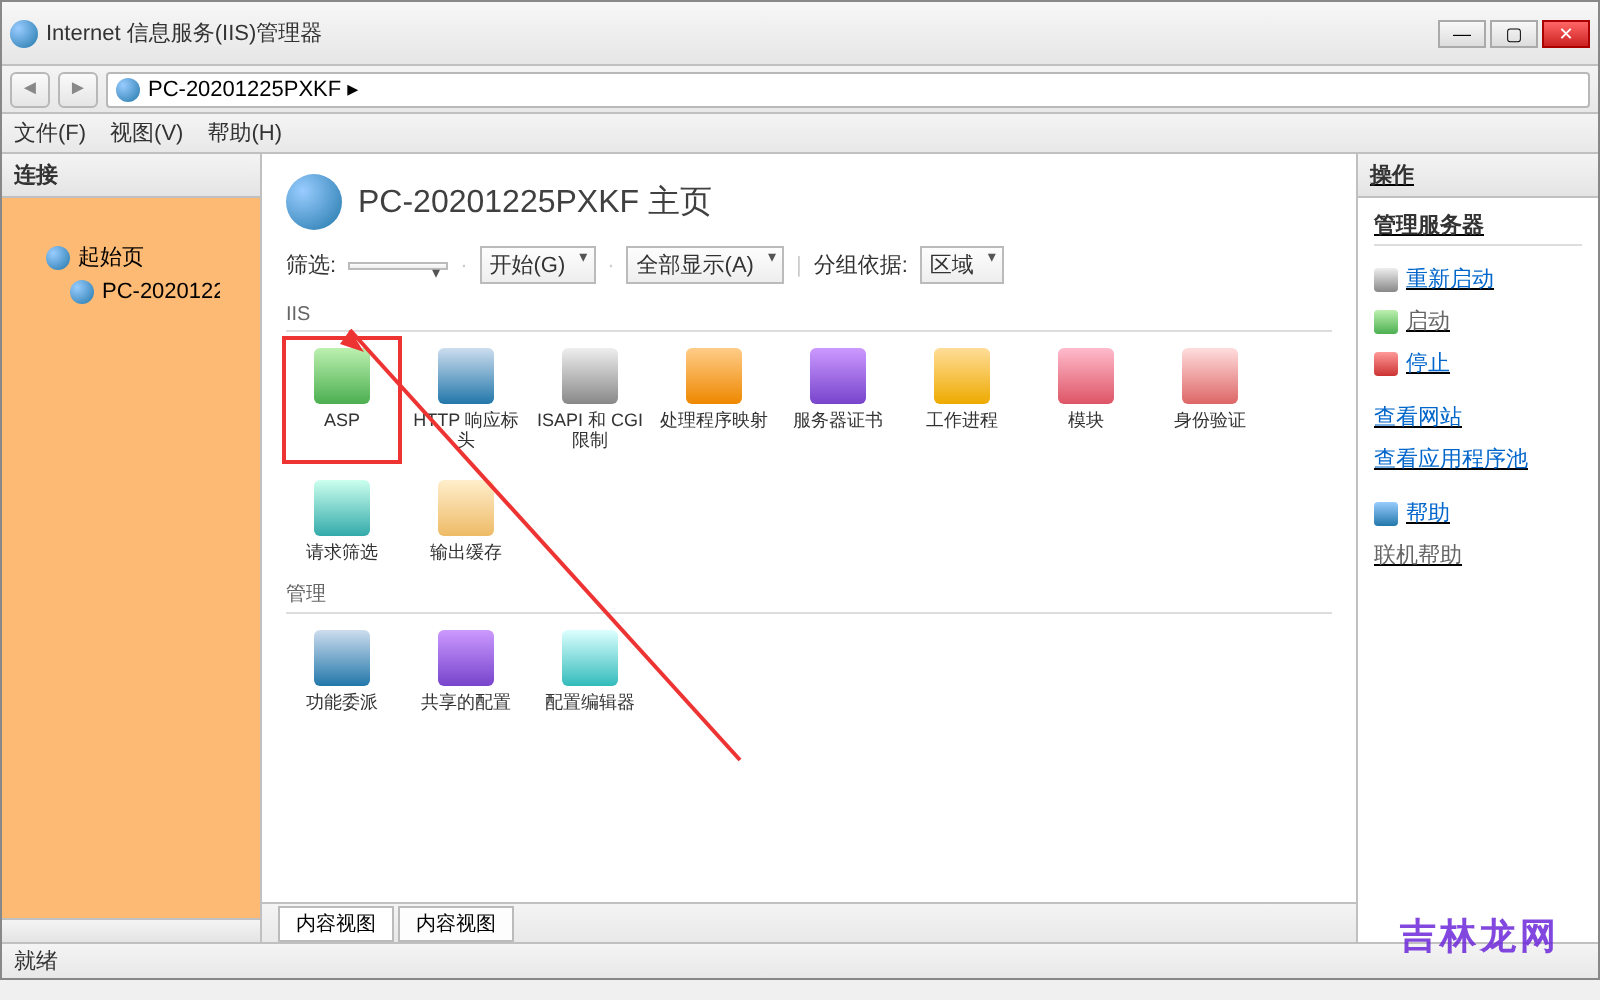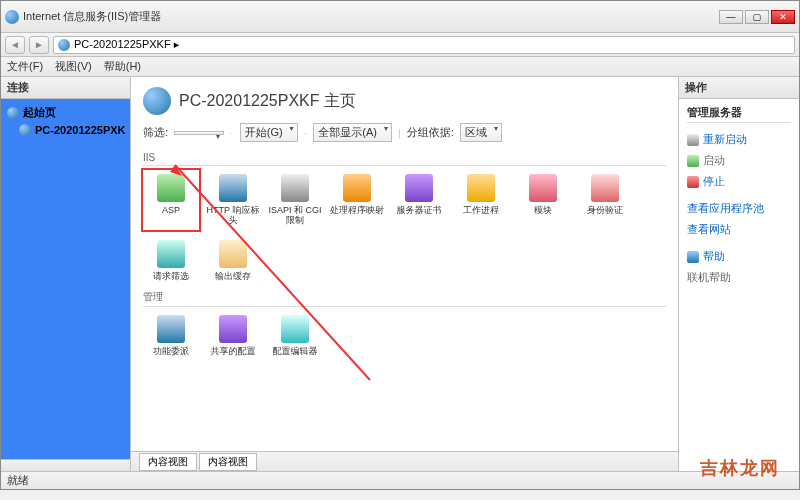--- a/index.html
+++ b/index.html
@@ -12,21 +12,21 @@
 .winbtn { width: 24px; height: 14px; border: 1px solid #aaa; background: linear-gradient(#f8f8f8,#ddd); text-align: center; line-height: 12px; font-size: 9px; }
 .winbtn.close { background: linear-gradient(#f66,#c22); border-color: #a00; color: #fff; }
 .navbar { height: 24px; background: linear-gradient(#f4f4f4,#e8e8e8); border-bottom: 1px solid #c0c0c0; display: flex; align-items: center; padding: 0 4px; gap: 4px; }
 .navbtn { width: 20px; height: 18px; border: 1px solid #b8b8b8; border-radius: 3px; background: linear-gradient(#fafafa,#e5e5e5); text-align: center; line-height: 16px; color: #888; font-size: 10px; }
 .address { flex: 1; height: 18px; border: 1px solid #b8b8b8; background: #fff; display: flex; align-items: center; padding: 0 4px; gap: 4px; border-radius: 2px; }
 .address .ai { width: 12px; height: 12px; background: radial-gradient(circle at 30% 30%, #9cf, #27a); border-radius: 50%; }
 .menubar { height: 20px; background: linear-gradient(#f4f4f4,#e8e8e8); border-bottom: 1px solid #c0c0c0; display: flex; align-items: center; padding: 0 6px; gap: 12px; color: #333; }
 .main { flex: 1; display: flex; min-height: 0; }
 .leftpane { width: 130px; border-right: 1px solid #c0c0c0; display: flex; flex-direction: column; }
 .paneheader { height: 22px; background: linear-gradient(#f4f4f4,#e4e4e4); border-bottom: 1px solid #c0c0c0; padding: 0 6px; display: flex; align-items: center; font-weight: bold; color: #333; }
-.tree { flex: 1; background: #3b82f6; padding: 4px; overflow: hidden; font-weight: bold; }
+.tree { flex: 1; background: #fdba74; padding: 20px; overflow: hidden; }
 .treecollapse { height: 12px; background: linear-gradient(#f4f4f4,#e4e4e4); border-top: 1px solid #c0c0c0; }
 .treenode { display: flex; align-items: center; gap: 4px; padding: 2px; white-space: nowrap; overflow: hidden; }
 .treenode.child { padding-left: 14px; }
 .tricon { width: 12px; height: 12px; background: radial-gradient(circle at 30% 30%, #9cf, #27a); border-radius: 50%; flex-shrink: 0; }
 .centerpane { flex: 1; display: flex; flex-direction: column; border-right: 1px solid #c0c0c0; background: #fff; }
 .centerhdr { padding: 10px 12px 6px; display: flex; align-items: center; gap: 8px; }
 .centerhdr .bigicon { width: 28px; height: 28px; background: radial-gradient(circle at 30% 30%, #9cf, #27a); border-radius: 50%; }
 .centerhdr h1 { font-size: 16px; font-weight: normal; color: #404040; }
 .filterbar { padding: 2px 12px 6px; display: flex; align-items: center; gap: 6px; color: #333; font-size: 10px; }
 .filterbar .drop { border: 1px solid #bbb; background: linear-gradient(#fdfdfd,#eee); padding: 1px 14px 1px 4px; position: relative; }
@@ -46,33 +46,33 @@
 .ic5 { background: linear-gradient(#c9f,#74c); }
 .ic6 { background: linear-gradient(#fd9,#ea0); }
 .ic7 { background: linear-gradient(#fbc,#d56); }
 .ic8 { background: linear-gradient(#cfe,#3aa); }
 .ic9 { background: linear-gradient(#fdd,#d66); }
 .ic10 { background: linear-gradient(#fec,#eb6); }
 .ic11 { background: linear-gradient(#dff,#3bb); }
 .bottomtabs { border-top: 1px solid #c0c0c0; height: 20px; display: flex; align-items: center; padding: 0 8px; gap: 2px; background: linear-gradient(#f4f4f4,#e8e8e8); }
 .bottomtabs .tab { padding: 1px 8px; border: 1px solid #bbb; background: #fdfdfd; font-size: 10px; }
 .bottomtabs .tab.active { background: #fff; }
-.rightpane { width: 120px; display: flex; flex-direction: column; background: #fff; }
+.rightpane { width: 120px; display: flex; flex-direction: column; background: #fff; text-decoration: underline; }
 .actions { flex: 1; padding: 6px 8px; font-size: 10px; }
 .acthdr { font-weight: bold; color: #333; margin-bottom: 6px; border-bottom: 1px solid #ddd; padding-bottom: 2px; }
 .actlink { display: flex; align-items: center; gap: 4px; padding: 3px 0; color: #06c; cursor: pointer; }
 .actlink.gray { color: #666; }
 .actlink .aicn { width: 12px; height: 12px; border-radius: 2px; flex-shrink: 0; }
 .ai-blue { background: linear-gradient(#9cf,#27a); }
 .ai-green { background: linear-gradient(#bcf0b0,#4caf50); }
 .ai-red { background: linear-gradient(#f99,#c33); }
 .ai-server { background: linear-gradient(#eee,#888); }
 .statusbar { height: 18px; border-top: 1px solid #c0c0c0; background: linear-gradient(#f4f4f4,#e8e8e8); padding: 0 6px; display: flex; align-items: center; color: #333; }
 .annotation-line { position: absolute; pointer-events: none; }
-.watermark { position: absolute; right: 20px; bottom: 20px; color: #c2410c; font-size: 18px; font-weight: bold; letter-spacing: 2px; opacity: 0.85; }
+.watermark { position: absolute; right: 20px; bottom: 20px; color: #6d28d9; font-size: 18px; font-weight: bold; letter-spacing: 2px; opacity: 0.85; }
 </style>
 </head>
 <body>
 
 <div class="window">
   <div class="titlebar">
     <div class="icon"></div>
     <div class="title">Internet 信息服务(IIS)管理器</div>
     <div class="winbtns">
       <div class="winbtn">—</div>
@@ -211,24 +211,24 @@
         <div class="actlink gray">
             <div class="aicn ai-green"></div>
             <span>启动</span>
           </div>
         <div class="actlink">
             <div class="aicn ai-red"></div>
             <span>停止</span>
           </div>
         <div style="height:6px"></div>
         <div class="actlink">
+            <span>查看网站</span>
+          </div>
+        <div class="actlink">
             <span>查看应用程序池</span>
-          </div>
-        <div class="actlink">
-            <span>查看网站</span>
           </div>
         <div style="height:6px"></div>
         <div class="actlink">
             <div class="aicn ai-blue"></div>
             <span>帮助</span>
           </div>
         <div class="actlink gray">
             <span>联机帮助</span>
           </div>
       </div>

